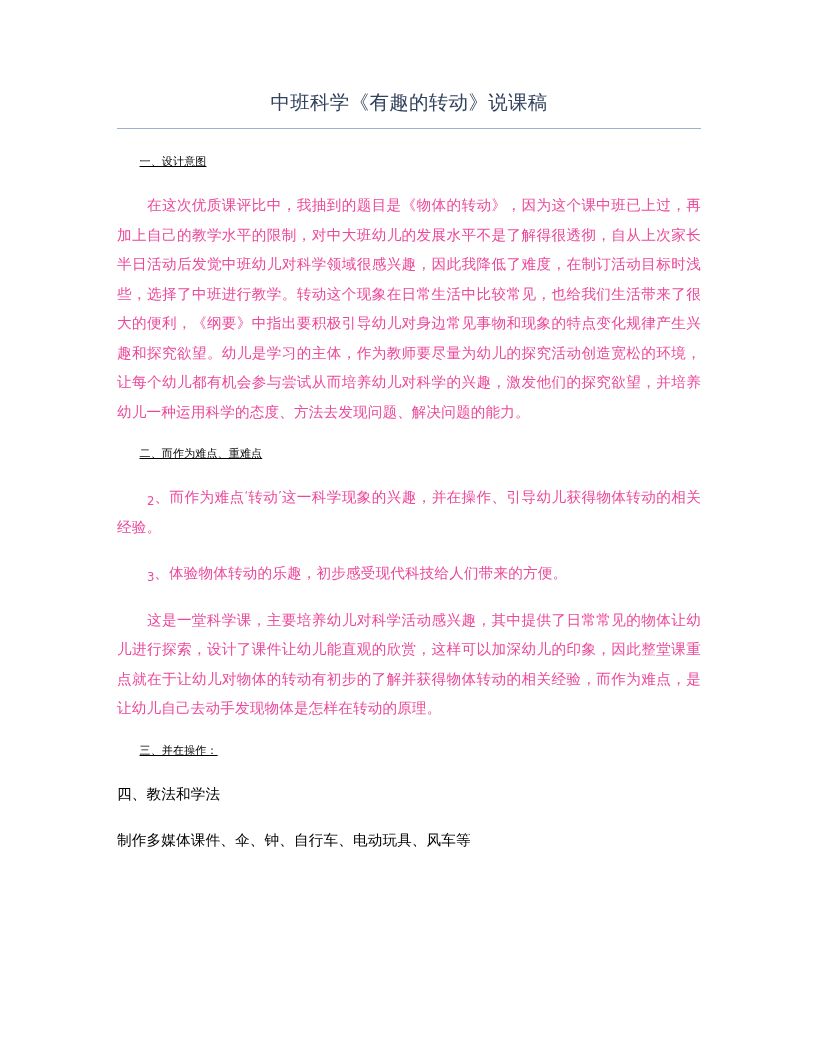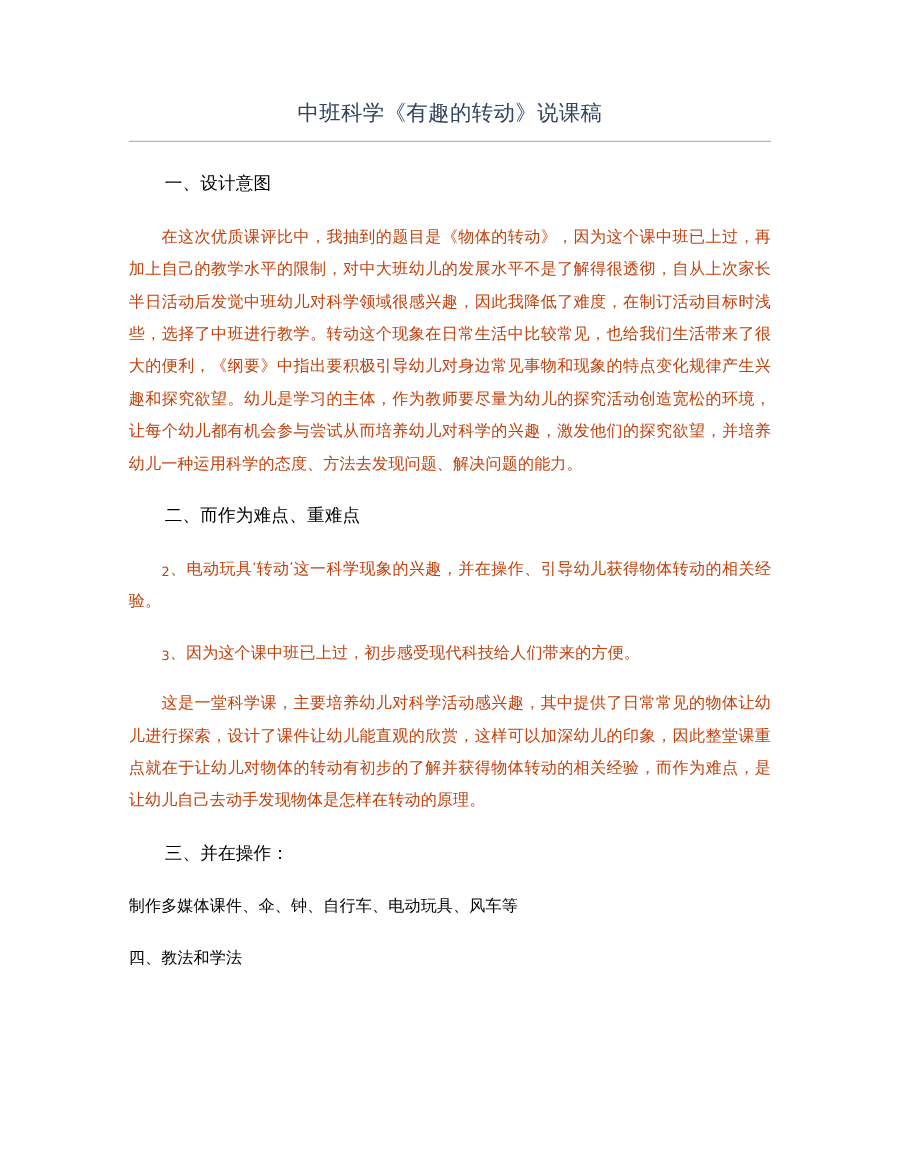--- a/index.html
+++ b/index.html
@@ -40,35 +40,36 @@
     height: 0;
     border: 0;
     border-top: 1.3px solid #9fb0cc;
     margin: 0 0 22px 0;
     padding: 0;
     width: 100%;
   }
   p.para {
     font-size: 14.6px;
     line-height: 2.02;
-    color: #c2410c;
+    color: #ec4899;
     margin: 16px 0 17px 0;
     text-align: justify;
     text-justify: inter-ideograph;
     text-indent: 2.05em;
     letter-spacing: 0.15px;
     word-break: break-all;
   }
   p.heading {
-    font-size: 16px;
+    font-size: 11px;
     line-height: 2.02;
     color: #000000;
     margin: 0 0 17px 0;
     text-indent: 2.05em;
     letter-spacing: 0.15px;
+    text-decoration: underline;
   }
   p.plain {
     font-size: 14.6px;
     line-height: 2.02;
     color: #000000;
     margin: 0 0 17px 0;
     text-indent: 0;
     letter-spacing: 0.15px;
   }
   .num {
@@ -94,26 +95,26 @@
 
     <hr class="title-rule" style="border-top-color: rgb(159, 176, 204);">
 
     <p class="heading">一、设计意图</p>
 
     <p class="para">在这次优质课评比中，我抽到的题目是《物体的转动》，因为这个课中班已上过，再加上自己的教学水平的限制，对中大班幼儿的发展水平不是了解得很透彻，自从上次家长半日活动后发觉中班幼儿对科学领域很感兴趣，因此我降低了难度，在制订活动目标时浅些，选择了中班进行教学。转动这个现象在日常生活中比较常见，也给我们生活带来了很大的便利，《纲要》中指出要积极引导幼儿对身边常见事物和现象的特点变化规律产生兴趣和探究欲望。幼儿是学习的主体，作为教师要尽量为幼儿的探究活动创造宽松的环境，让每个幼儿都有机会参与尝试从而培养幼儿对科学的兴趣，激发他们的探究欲望，并培养幼儿一种运用科学的态度、方法去发现问题、解决问题的能力。</p>
 
     <p class="heading">二、而作为难点、重难点</p>
 
 
-    <p class="para"><span class="num">2</span><span>、电动玩具</span><span class="qm">‘</span><span>转动</span><span class="qm">’</span><span>这一科学现象的兴趣，并在操作、引导幼儿获得物体转动的相关经验。</span></p>
+    <p class="para"><span class="num">2</span><span>、而作为难点</span><span class="qm">‘</span><span>转动</span><span class="qm">’</span><span>这一科学现象的兴趣，并在操作、引导幼儿获得物体转动的相关经验。</span></p>
 
-    <p class="para"><span class="num">3</span><span>、因为这个课中班已上过，初步感受现代科技给人们带来的方便。</span></p>
+    <p class="para"><span class="num">3</span><span>、体验物体转动的乐趣，初步感受现代科技给人们带来的方便。</span></p>
 
     <p class="para">这是一堂科学课，主要培养幼儿对科学活动感兴趣，其中提供了日常常见的物体让幼儿进行探索，设计了课件让幼儿能直观的欣赏，这样可以加深幼儿的印象，因此整堂课重点就在于让幼儿对物体的转动有初步的了解并获得物体转动的相关经验，而作为难点，是让幼儿自己去动手发现物体是怎样在转动的原理。</p>
 
     <p class="heading">三、并在操作：</p>
 
+    <p class="plain">四、教法和学法</p>
+
     <p class="plain">制作多媒体课件、伞、钟、自行车、电动玩具、风车等</p>
-
-    <p class="plain">四、教法和学法</p>
 
   </div>
 </div>
 
 </body></html>

